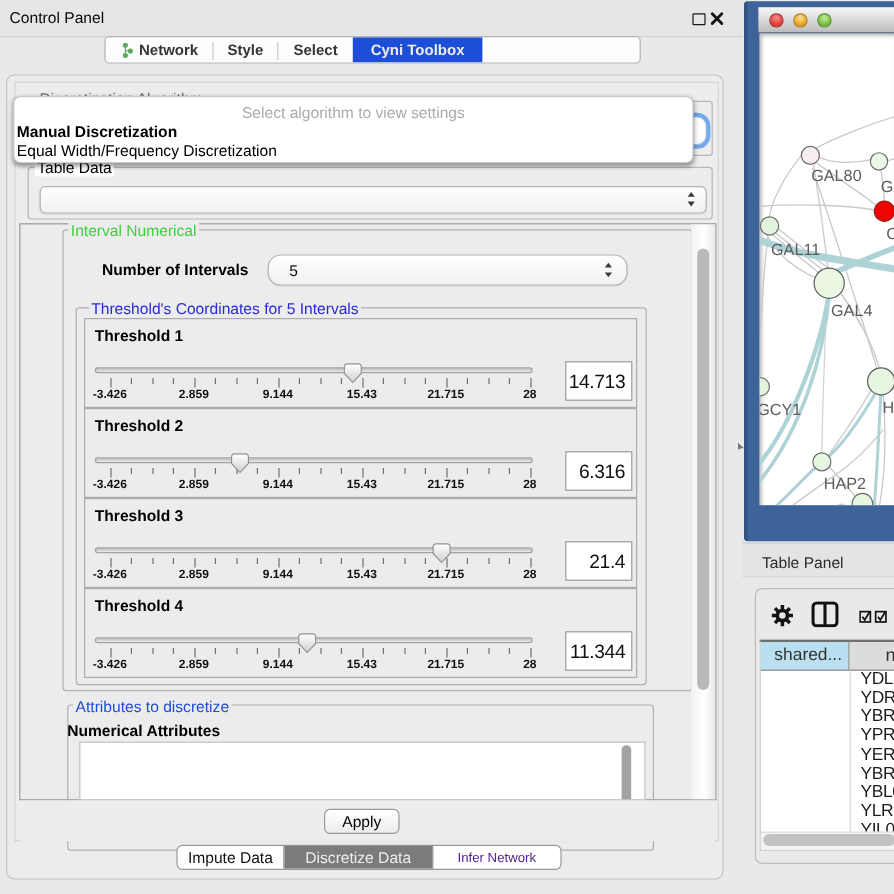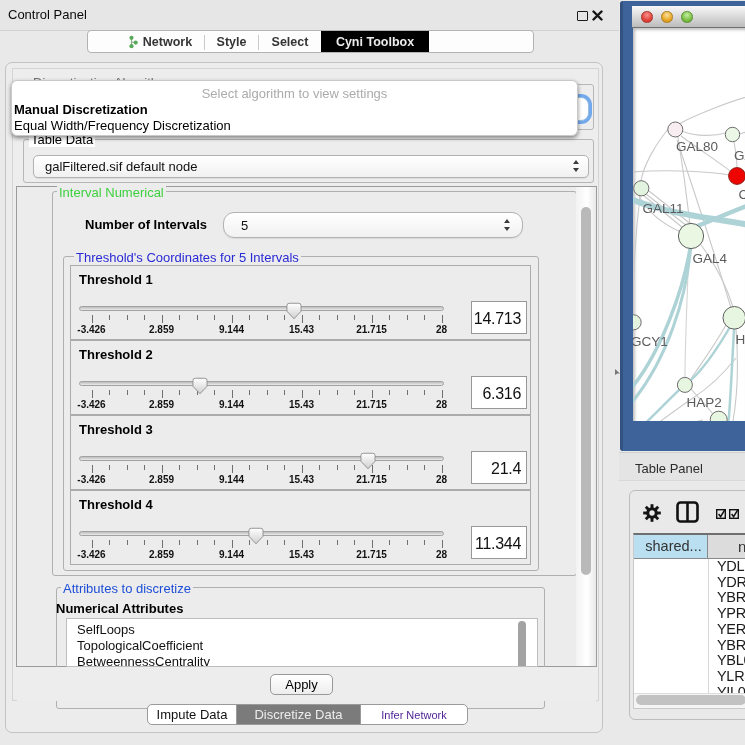--- a/index.html
+++ b/index.html
@@ -30,49 +30,48 @@
 <div class="abs" style="left:8px;top:7px;font-size:13px;color:#0a0a0a;">Control Panel</div>
 <div class="abs" style="left:577px;top:11px;width:9px;height:8px;border:1.6px solid #1a1a1a;border-radius:1px;"></div>
 <svg class="abs" style="left:592px;top:10px;" width="11" height="11" viewBox="0 0 11 11">
     <path d="M1.5 1.5 L9.5 9.5 M9.5 1.5 L1.5 9.5" stroke="#151515" stroke-width="2.4" stroke-linecap="round"></path>
   </svg>
 
 <div class="abs" style="left:5px;top:62px;width:598px;height:671px;background:#ececec;border:1px solid #c3c3c3;border-radius:7px;box-sizing:border-box;"></div>
 <div class="abs" style="left:12px;top:68px;width:587px;height:633px;background:#ededed;border:1px solid #d4d4d4;box-sizing:border-box;"></div>
 
 <div class="abs" style="left:87px;top:30px;width:447px;height:23px;background:#fdfdfd;border:1px solid #b3b3b3;border-radius:4px;box-sizing:border-box;overflow:hidden;display:flex;">
-  <div style="width:89px;height:100%;display:flex;align-items:center;justify-content:center;font-size:12.5px;font-weight:bold;color:#353535;padding-left:27px;">
+  <div style="width:89px;height:100%;display:flex;align-items:center;justify-content:center;font-size:12.5px;font-weight:bold;color:#353535;">
     <svg width="12" height="14" viewBox="0 0 12 14" style="margin-right:4px;">
         <path d="M4.5 3 L4.5 11 M4.5 7 L8.5 7.5" stroke="#8aad8a" stroke-width="1.2" fill="none"></path>
         <circle cx="4.5" cy="2.8" r="2.1" fill="#5aa85a"></circle>
         <circle cx="8.7" cy="7.6" r="2.1" fill="#5aa85a"></circle>
         <circle cx="4.5" cy="11.2" r="2.1" fill="#5aa85a"></circle>
       </svg>
     Network</div>
   <div style="width:1px;height:15px;background:#c9c9c9;margin-top:4px;"></div>
   <div style="width:53px;height:100%;display:flex;align-items:center;justify-content:center;font-size:12.5px;font-weight:bold;color:#353535;">Style</div>
   <div style="width:1px;height:15px;background:#c9c9c9;margin-top:4px;"></div>
   <div style="width:62px;height:100%;display:flex;align-items:center;justify-content:center;font-size:12.5px;font-weight:bold;color:#353535;">Select</div>
-  <div style="width:108px;height:100%;display:flex;align-items:center;justify-content:center;font-size:12.5px;font-weight:bold;color:#ececec;background:#000000;">Cyni Toolbox</div>
+  <div style="width:108px;height:100%;display:flex;align-items:center;justify-content:center;font-size:12.5px;font-weight:bold;color:#ececec;background:#1d4ed8;">Cyni Toolbox</div>
 </div>
 
 <div class="gbox" style="left:25px;top:84px;width:567px;height:44px;"></div>
 <div class="abs" style="left:31px;top:75px;font-size:13px;color:#6f6f6f;background:#ededed;padding:0 2px;">Discretization Algorithm</div>
 
 <div class="abs" style="left:520px;top:97px;width:67px;height:22px;border-radius:8px;background:#fff;border:1px solid #9bbfe2;box-shadow:0 0 0 3px rgba(90,156,235,0.85);"></div>
 
 <div class="abs" style="left:11px;top:80px;width:567px;height:56px;background:#fff;border:1px solid #c9c9c9;border-radius:6px;box-shadow:0 2px 4px rgba(0,0,0,0.45);box-sizing:border-box;z-index:60;"></div>
 <div class="abs" style="left:11px;top:86px;width:567px;text-align:center;font-size:13px;color:#ababab;z-index:61;">Select algorithm to view settings</div>
 <div class="abs" style="left:14px;top:102px;font-size:13px;font-weight:bold;color:#000;z-index:61;">Manual Discretization</div>
 <div class="abs" style="left:14px;top:118px;font-size:13px;color:#000;z-index:61;">Equal Width/Frequency Discretization</div>
 
 <div class="gbox" style="left:23px;top:139px;width:569px;height:42px;"></div>
 <div class="grouplab" style="left:29px;top:132px;color:#000;background:#ffffff;">Table Data</div>
 <div class="combo" style="left:33px;top:155px;width:554px;height:21px;">
-  <span class="txt" style="top:3px;">galFiltered.sif default node</span>
   <span class="spin" style="top:2px;"></span>
 </div>
 
 <div class="abs" style="left:16px;top:186px;width:581px;height:481px;background:#ececec;border:1px solid #9b9b9b;box-sizing:border-box;overflow:hidden;"></div>
 
 <div class="gbox" style="left:52px;top:191px;width:523px;height:383px;border-color:#b0b0b0;"></div>
 <div class="grouplab" style="left:57px;top:185px;color:#3ed03e;">Interval Numerical</div>
 
 <div class="abs b" style="left:85px;top:217px;font-size:13px;">Number of Intervals</div>
 <div class="combo" style="left:223px;top:212px;width:298px;height:24px;border-radius:11px;">
@@ -255,21 +254,20 @@
       <div class="vbox">
         <span>11.344</span>
       </div>
     </div>
   </div>
 
 <div class="gbox" style="left:56px;top:587px;width:487px;height:120px;border-color:#b0b0b0;"></div>
 <div class="grouplab" style="left:61px;top:581px;color:#1d4ed8;">Attributes to discretize</div>
 <div class="abs b" style="left:56px;top:601px;font-size:13px;">Numerical Attributes</div>
 <div class="abs" style="left:66px;top:618px;width:472px;height:49px;background:#fff;border:1px solid #bdbdbd;box-sizing:border-box;overflow:hidden;">
-  <div style="position:absolute;left:10px;top:3px;font-size:13px;color:#111;line-height:16px;">SelfLoops<br>TopologicalCoefficient<br>BetweennessCentrality</div>
   <div style="position:absolute;right:11px;top:2px;width:8px;height:60px;background:#a3a3a3;border-radius:4px;"></div>
 </div>
 
 <div class="abs" style="left:17px;top:667px;width:579px;height:34px;background:#ededed;"></div>
 
 <div class="abs" style="left:576px;top:187px;width:20px;height:479px;background:linear-gradient(90deg,#f2f2f2,#ffffff 55%,#e8e8e8);"></div>
 <div class="abs" style="left:581px;top:207px;width:10px;height:368px;background:#b9b9b9;border-radius:5px;"></div>
 
 <div class="abs" style="left:270px;top:674px;width:63px;height:21px;background:linear-gradient(#ffffff,#ededed);border:1px solid #999;border-radius:5px;box-sizing:border-box;text-align:center;font-size:13px;color:#000;line-height:19px;">Apply</div>
 

